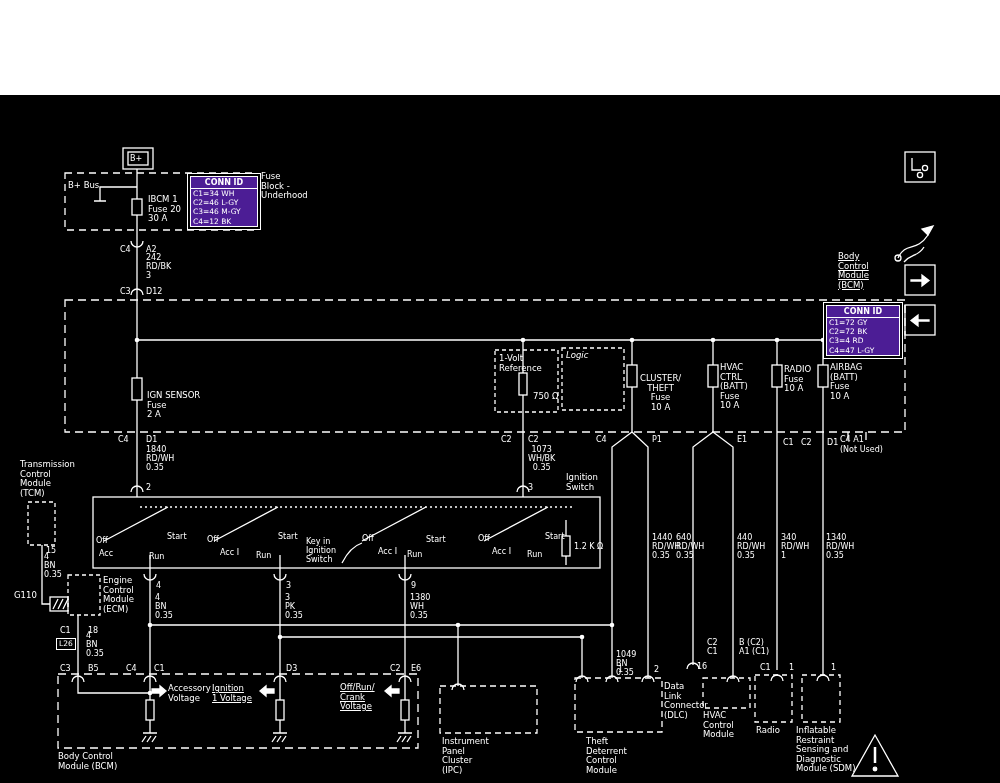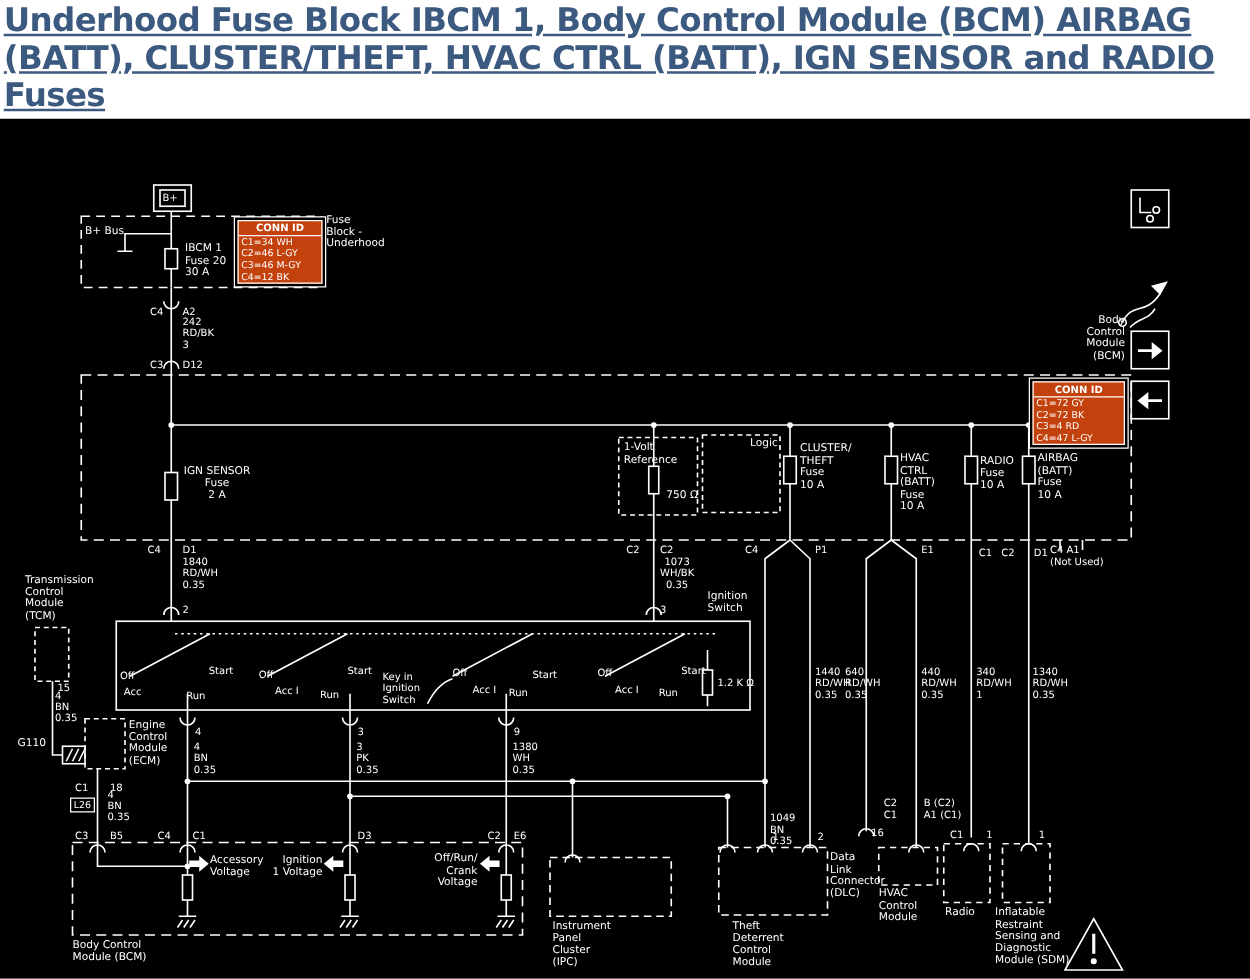--- a/index.html
+++ b/index.html
@@ -8,35 +8,32 @@
   #title{position:absolute;left:3px;top:2px;width:994px;color:#3c5a80;
          font-size:26px;line-height:30px;font-weight:bold;text-decoration:underline;
          letter-spacing:-0.5px;white-space:pre-line;}
   #diagram{position:absolute;left:0;top:95px;width:1000px;height:688px;background:#000;}
   #diagram svg{position:absolute;left:0;top:0;}
   .lbl{position:absolute;color:#fff;font-size:8.5px;line-height:9.5px;
        white-space:pre-line;z-index:3;}
   .pin{font-size:8px;line-height:9px;}
   .wire{font-size:8px;line-height:9px;}
   .sw{font-size:8px;line-height:9px;}
-  .rt{text-align:right;}
+  .rt{text-decoration:underline;}
   .boxed{border:1px solid #fff;padding:0 2px;font-size:7.5px;line-height:10px;}
   .conn{position:absolute;border:1px solid #fff;box-shadow:0 0 0 2px #000,0 0 0 3px #fff;
-        background:#c2410c;z-index:4;}
+        background:#4c1d95;z-index:4;}
   .conn .hdr{border-bottom:1px solid #fff;text-align:center;font-weight:bold;
              color:#fff;font-size:8px;line-height:11px;}
   .conn .row{color:#fff;font-size:7.5px;line-height:9.2px;padding-left:2px;white-space:nowrap;}
 </style>
 </head>
 <body>
 
 <div id="page">
-  <div id="title">Underhood Fuse Block IBCM 1, Body Control Module (BCM) AIRBAG
-(BATT), CLUSTER/THEFT, HVAC CTRL (BATT), IGN SENSOR and RADIO
-Fuses</div>
 
   <div id="diagram">
 
     <svg width="1000" height="688" viewBox="0 0 1000 688">
       <g stroke="#fff" stroke-width="1.3" fill="none">
 
         <rect x="123" y="53" width="30" height="21"></rect>
         <rect x="128" y="57" width="20" height="13"></rect>
         <path d="M137 74 V90"></path>
 
@@ -186,28 +183,28 @@
     <div class="lbl" style="left:148px;top:100px;">IBCM 1
 Fuse 20
 30 A</div>
     <div class="lbl" style="left:261px;top:77px;">Fuse
 Block -
 Underhood</div>
     <div class="lbl rt" style="left:838px;top:157px;width:62px;">Body
 Control
 Module
 (BCM)</div>
-    <div class="lbl" style="left:147px;top:278px;text-align:center;">IGN SENSOR
+    <div class="lbl" style="left:147px;top:296px;">IGN SENSOR
 Fuse
 2 A</div>
     <div class="lbl" style="left:499px;top:259px;">1-Volt
 Reference</div>
     <div class="lbl" style="left:533px;top:285px;margin-top:12px;">750 Ω</div>
-    <div class="lbl" style="left:600px;top:256px;">Logic</div>
-    <div class="lbl" style="left:640px;top:260px;">CLUSTER/
+    <div class="lbl" style="left:566px;top:256px;font-style:italic;">Logic</div>
+    <div class="lbl" style="left:640px;top:279px;text-align:center;">CLUSTER/
 THEFT
 Fuse
 10 A</div>
     <div class="lbl" style="left:720px;top:268px;">HVAC
 CTRL
 (BATT)
 Fuse
 10 A</div>
     <div class="lbl" style="left:784px;top:270px;">RADIO
 Fuse

